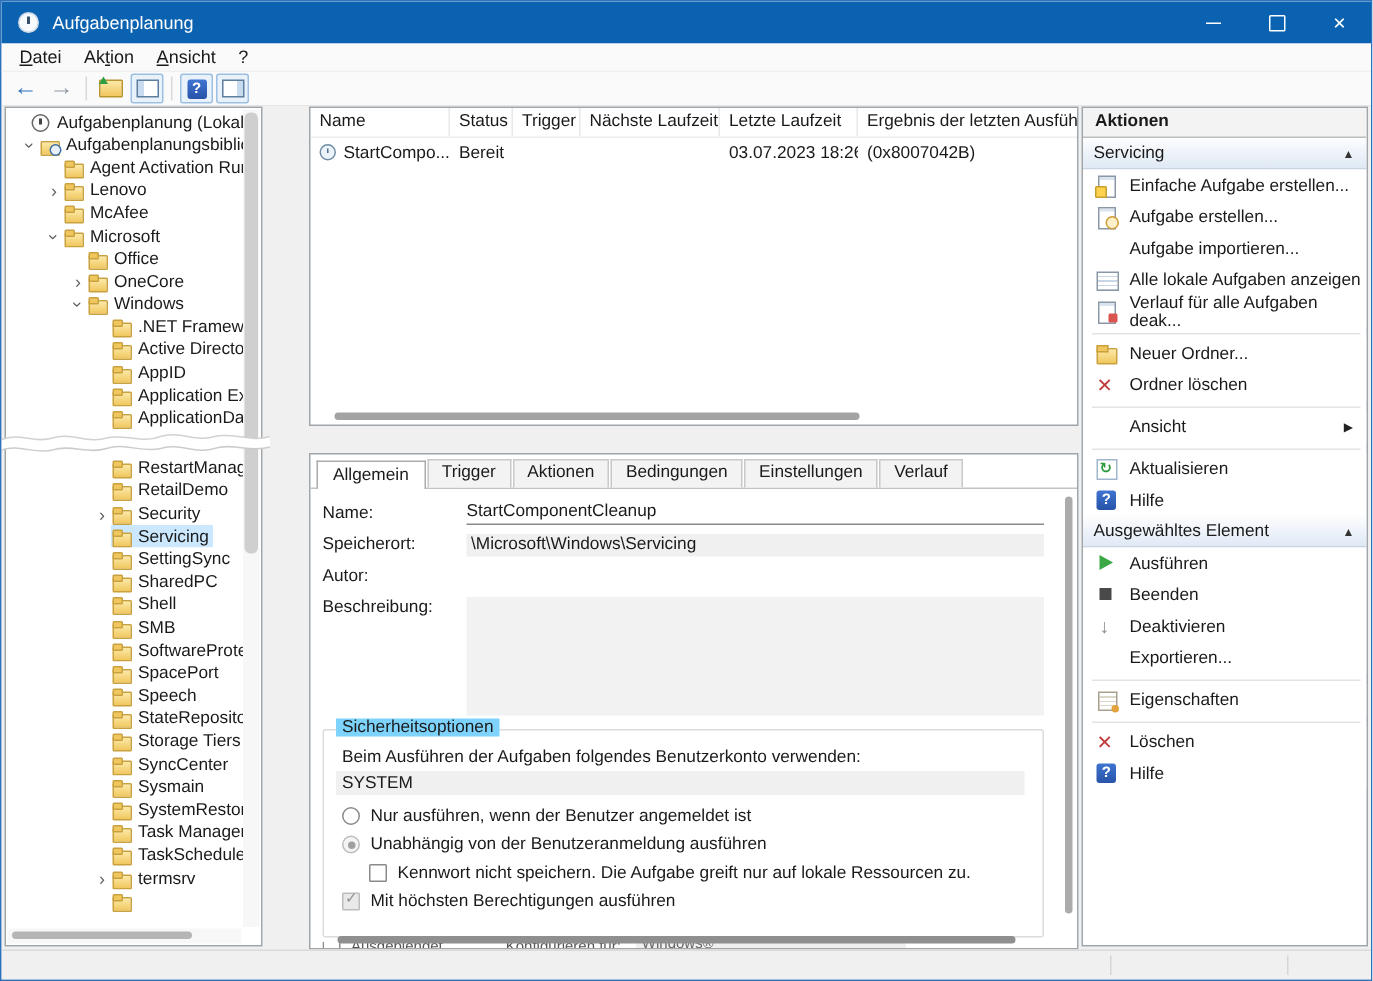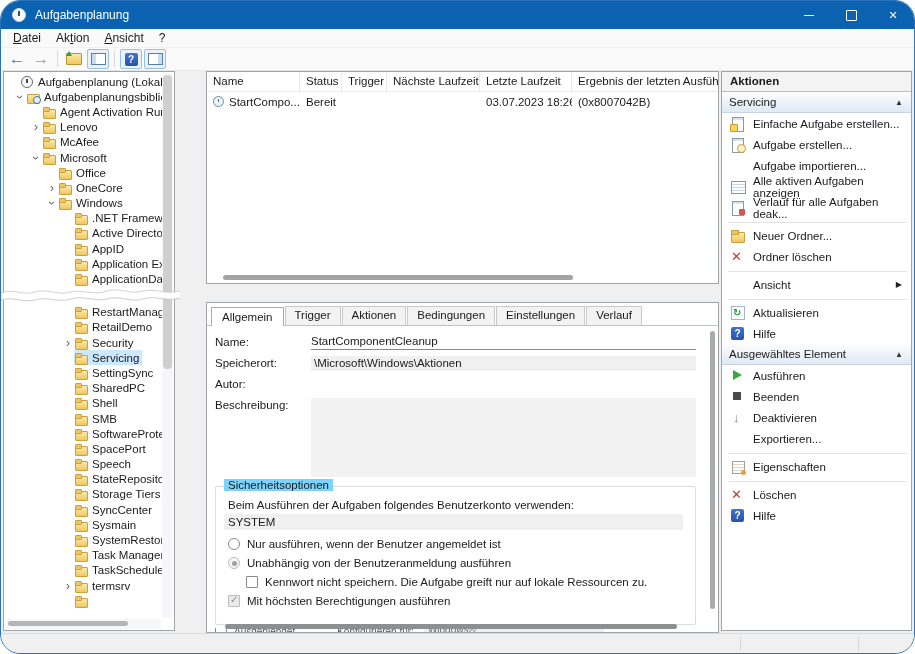--- a/index.html
+++ b/index.html
@@ -1,18 +1,18 @@
 <!DOCTYPE html>
 <html><head>
 <meta charset="utf-8">
 <style>
   html,body{margin:0;padding:0;background:#fff;}
   *{box-sizing:border-box;}
   body{font-family:"Liberation Sans","DejaVu Sans",sans-serif;font-size:12px;color:#1a1a1a;-webkit-font-smoothing:antialiased;}
-  .window{position:relative;width:915px;height:654px;border:1px solid #2b72bd;border-radius:20px;overflow:hidden;background:#f0f0f0;}
+  .window{position:relative;width:915px;height:654px;border:1px solid #2b72bd;border-radius:0;overflow:hidden;background:#f0f0f0;}
 
   
   .titlebar{height:28px;background:#0a62b0;display:flex;align-items:center;color:#fff;}
   .app-icon{width:16px;height:16px;margin:0 8px 0 10px;position:relative;flex:0 0 16px;}
   .app-icon::before{content:"";position:absolute;left:1px;top:1px;width:12px;height:12px;border-radius:50%;background:#f7fafd;border:1px solid #cdd9e8;}
   .app-icon::after{content:"";position:absolute;left:7px;top:4px;width:2px;height:5px;background:#35506e;}
   .title-text{font-size:12px;}
   .wc-group{margin-left:auto;display:flex;height:100%;}
   .wc{width:42px;height:100%;display:flex;align-items:center;justify-content:center;}
   .wc[data-icon="minimize-icon"]::before{content:"";width:10px;height:1px;background:#fff;}
@@ -538,21 +538,21 @@
             <span class="tab" data-active="false">Einstellungen</span>
             <span class="tab" data-active="false">Verlauf</span>
           </div>
         <div class="d-body">
           <div class="field-row">
             <span class="f-label">Name:</span>
             <span class="f-value f-underline">StartComponentCleanup</span>
           </div>
           <div class="field-row">
             <span class="f-label">Speicherort:</span>
-            <span class="f-value f-band">\Microsoft\Windows\Aktionen</span>
+            <span class="f-value f-band">\Microsoft\Windows\Servicing</span>
           </div>
           <div class="field-row">
             <span class="f-label">Autor:</span>
             <span class="f-value"></span>
           </div>
           <div class="field-row">
             <span class="f-label">Beschreibung:</span>
             <span class="desc-box"></span>
           </div>
 
@@ -614,21 +614,21 @@
             <span class="alabel">Aufgabe erstellen...</span>
           </div>
 
           <div class="act-item">
             <span class="aicon"></span>
             <span class="alabel">Aufgabe importieren...</span>
           </div>
 
           <div class="act-item" data-icon="active-tasks-icon">
             <span class="aicon"></span>
-            <span class="alabel">Alle aktiven Aufgaben anzeigen</span>
+            <span class="alabel">Alle lokale Aufgaben anzeigen</span>
           </div>
 
           <div class="act-item" data-icon="history-icon">
             <span class="aicon"></span>
             <span class="alabel">Verlauf für alle Aufgaben deak...</span>
           </div>
 
           <div class="act-item" data-type="sep">
             
             

